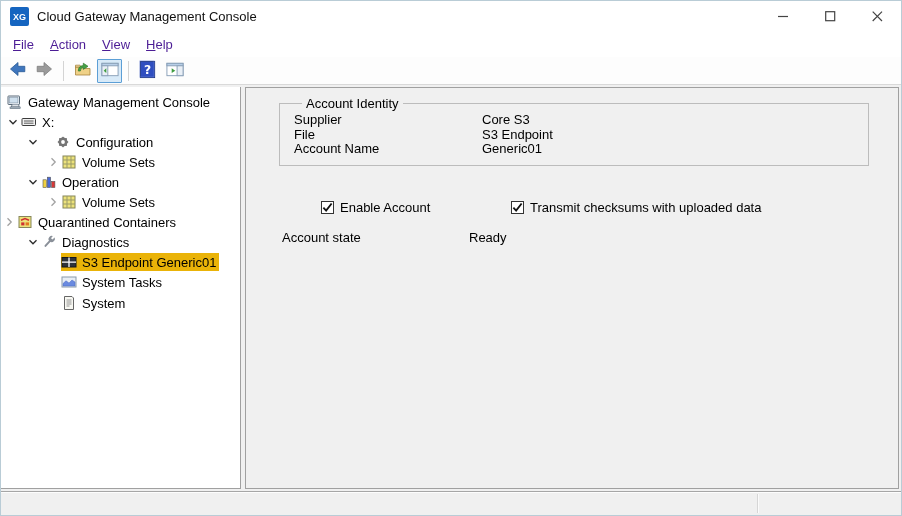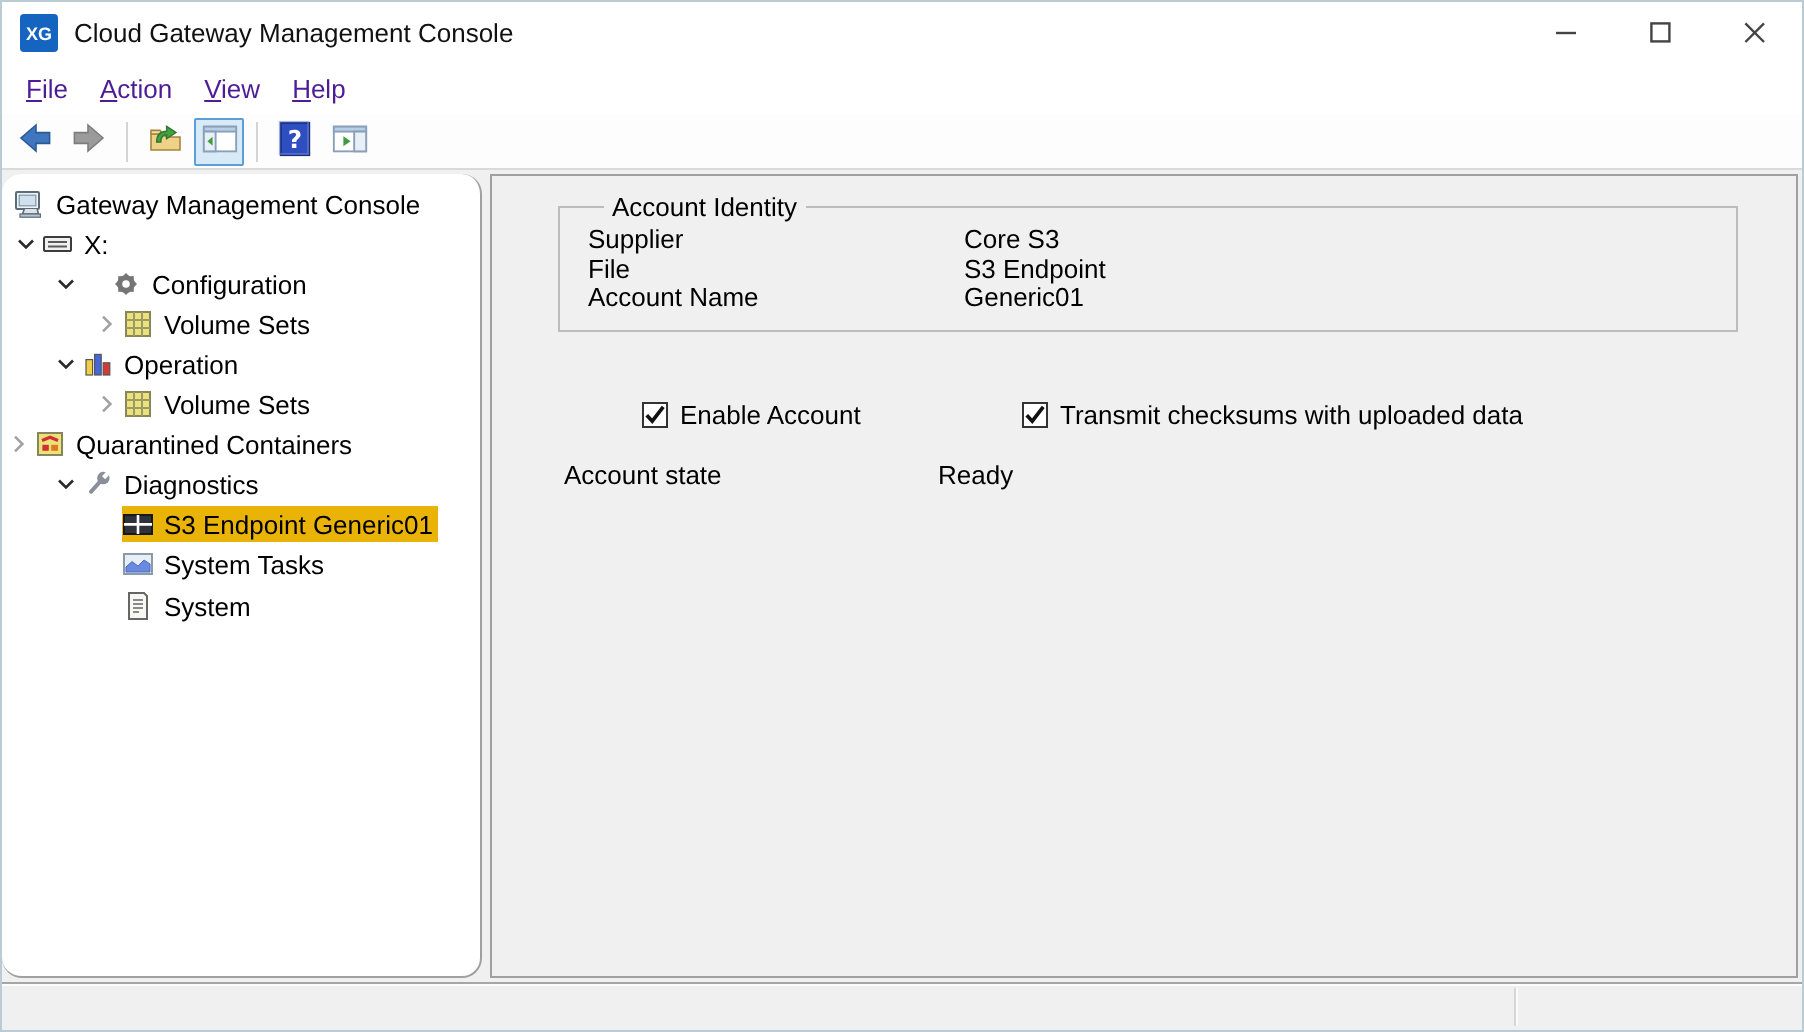--- a/index.html
+++ b/index.html
@@ -21,21 +21,21 @@
   .menu-item { padding:3px 8px; color:#4c1d95; }
   .menu-item u { text-decoration:underline; }
 
   
   .toolbar { height:28px; background:#fdfdfd; border-bottom:1px solid #d9d9d9; display:flex; align-items:center; padding-left:4px; gap:2px; flex:0 0 auto; }
   .tb-btn { width:25px; height:24px; display:flex; align-items:center; justify-content:center; border:1px solid transparent; border-radius:1px; }
   .tb-sep { width:1px; height:20px; background:#d4d4d4; margin:0 4px; }
 
   
   .content { flex:1 1 auto; background:#f0f0f0; display:flex; padding:2px 2px 2px 0; min-height:0; }
-  .tree-pane { width:240px; background:#fff; border-right:1px solid #a0a0a0; border-bottom:1px solid #a0a0a0; padding-top:5px; overflow:hidden; flex:0 0 auto;border-radius:10px; }
+  .tree-pane { width:240px; background:#fff; border-right:1px solid #a0a0a0; border-bottom:1px solid #a0a0a0; padding-top:5px; overflow:hidden; flex:0 0 auto; }
   .splitter { width:4px; background:#f0f0f0; flex:0 0 auto; }
   .detail-pane { flex:1 1 auto; background:#f0f0f0; border:1px solid #a0a0a0; overflow:hidden; }
 
   
   .tree-row { height:20px; display:flex; align-items:center; white-space:nowrap; }
   .chev { width:16px; height:16px; flex:0 0 auto; display:flex; align-items:center; justify-content:center; }
   .row-core { display:flex; align-items:center; height:18px; padding:0 3px 0 0; }
   .ticon { width:16px; height:16px; margin-right:5px; flex:0 0 auto; display:flex; align-items:center; justify-content:center; }
   .tlabel { color:#000; }
   .ticon svg, .chev svg { display:block; }

